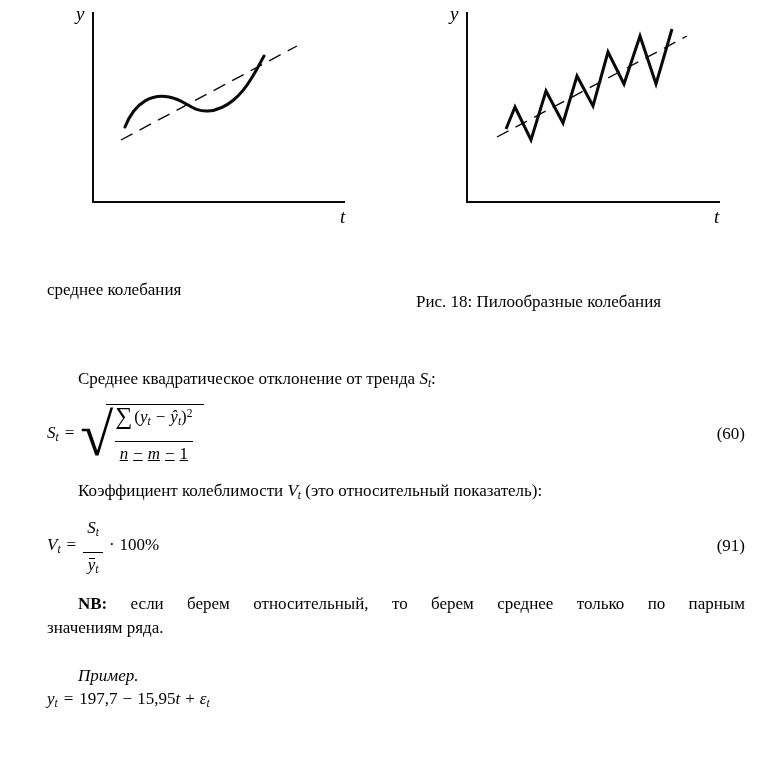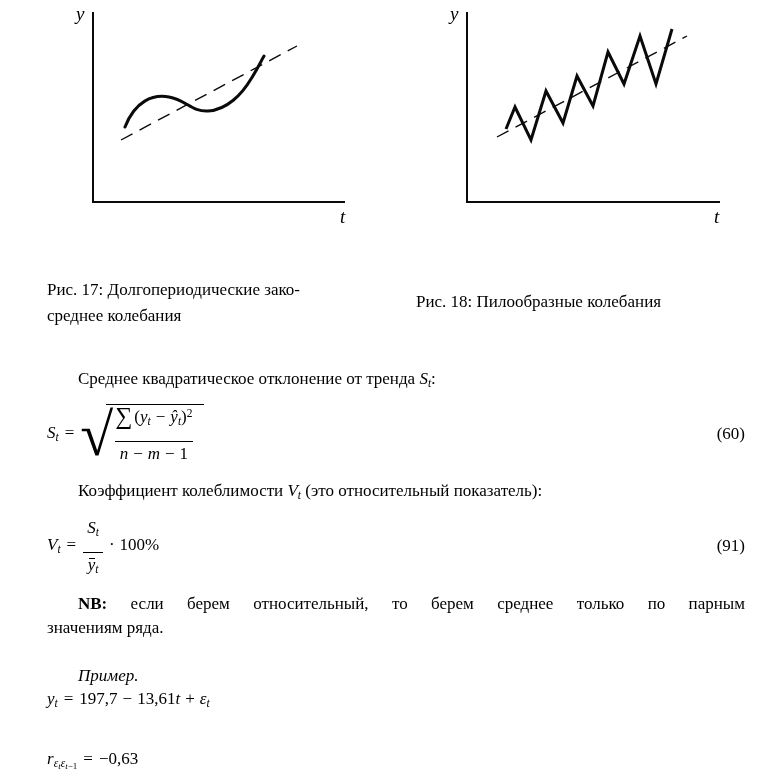--- a/index.html
+++ b/index.html
@@ -27,21 +27,21 @@
   sub.msub2{font-size:9px;font-style:italic;vertical-align:-0.25em;line-height:0;}
   sup.msup{font-size:11.5px;vertical-align:0.45em;line-height:0;}
   .up{font-style:normal;}
 
   .eq{position:absolute;left:47px;width:698px;display:flex;align-items:center;}
   .eq-line{white-space:nowrap;}
   .eq-tag{position:absolute;right:0;top:50%;transform:translateY(-50%);font-style:normal;}
 
   .frac{display:inline-flex;flex-direction:column;align-items:center;vertical-align:middle;text-align:center;gap:12px;}
   .frac .num{padding:0 5px 2px;display:block;}
-  .frac .den{border-top:1.4px solid #000;padding:2px 5px 0;display:block;}
+  .frac .den{border-top:1.4px solid #000;padding:2px 5px 0;display:block;text-decoration:underline;}
 
   .sqrt{display:inline-flex;align-items:center;vertical-align:middle;}
   .rad-glyph{font-size:60px;line-height:1;font-style:normal;margin-right:-7px;transform:translateY(1px);}
   .radicand{border-top:1.6px solid #000;padding:2px 6px 1px 4px;}
 
   .sum{font-size:24px;line-height:0;vertical-align:-2px;margin-right:2px;font-style:normal;}
   .ybar{display:inline-block;line-height:1;position:relative;}
   .ybar::after{content:"";position:absolute;left:1px;right:0;top:2px;border-top:1.4px solid #000;}
 
   .nb-l1{display:block;text-indent:31px;text-align:justify;text-align-last:justify;}
@@ -66,21 +66,20 @@
   <svg class="fig" style="left:420px;top:0;width:332px;height:228px" viewBox="0 0 332 228">
     <line class="axis" x1="47" y1="12" x2="47" y2="203"></line>
     <line class="axis" x1="47" y1="202" x2="300" y2="202"></line>
     <line class="dash" x1="77" y1="137" x2="267" y2="36"></line>
     <polyline class="zigzag" points="86,129 95,107 111,140 126,91 143,123 157,76 173,106 188,52 204,84 220,36 236,84 252,29"></polyline>
     <text x="30" y="20">y</text>
     <text x="294" y="223">t</text>
   </svg>
 
   <div class="caption" style="left:47px;top:277px;width:330px;">
-    <span class="cap-line">Рис. 17: Долгопериодические зако-</span>
     <span class="cap-line">среднее колебания</span>
   </div>
   <div class="caption" style="left:416px;top:277px;width:330px;margin-top:12px;">
     <span class="cap-line">Рис. 18: Пилообразные колебания</span>
   </div>
 
   <p class="para indent" style="top:367px;"><span>Среднее квадратическое отклонение от тренда </span><span class="mi">S</span><sub class="msub">t</sub><span>:</span></p>
 
   <div class="eq" style="top:402px;height:64px;">
     <span class="eq-line"><span class="mi">S</span><sub class="msub">t</sub><span class="rel">=</span><span class="sqrt">
@@ -104,20 +103,17 @@
   </div>
 
   <p class="para" style="top:592px;">
     <span class="nb-l1"><b class="nb-label">NB:</b><span> если берем относительный, то берем среднее только по парным</span></span>
     <span class="nb-l2">значениям ряда.</span>
   </p>
 
   <p class="para indent" style="top:640px;margin-top:24px;"><span class="example-text">Пример.</span></p>
 
   <div class="eq" style="top:686px;height:26px;">
-    <span class="eq-line"><span class="mi">y</span><sub class="msub">t</sub><span class="rel">=</span><span class="up">197,7</span><span class="mo">−</span><span class="up">13,61</span><span class="mi">t</span><span class="mo">+</span><span class="mi">ε</span><sub class="msub">t</sub></span>
+    <span class="eq-line"><span class="mi">y</span><sub class="msub">t</sub><span class="rel">=</span><span class="up">197,7</span><span class="mo">−</span><span class="up">15,95</span><span class="mi">t</span><span class="mo">+</span><span class="mi">ε</span><sub class="msub">t</sub></span>
   </div>
 
-  <div class="eq" style="top:744px;height:30px;">
-    <span class="eq-line"><span class="mi">r</span><sub class="msub"><span class="mi">ε</span><sub class="msub2">t</sub><span class="mi">ε</span><sub class="msub2"><span class="mi">t</span><span class="up">−1</span></sub></sub><span class="rel">=</span><span class="up">−0,63</span></span>
-  </div>
 
 </div>
 
 </body></html>

